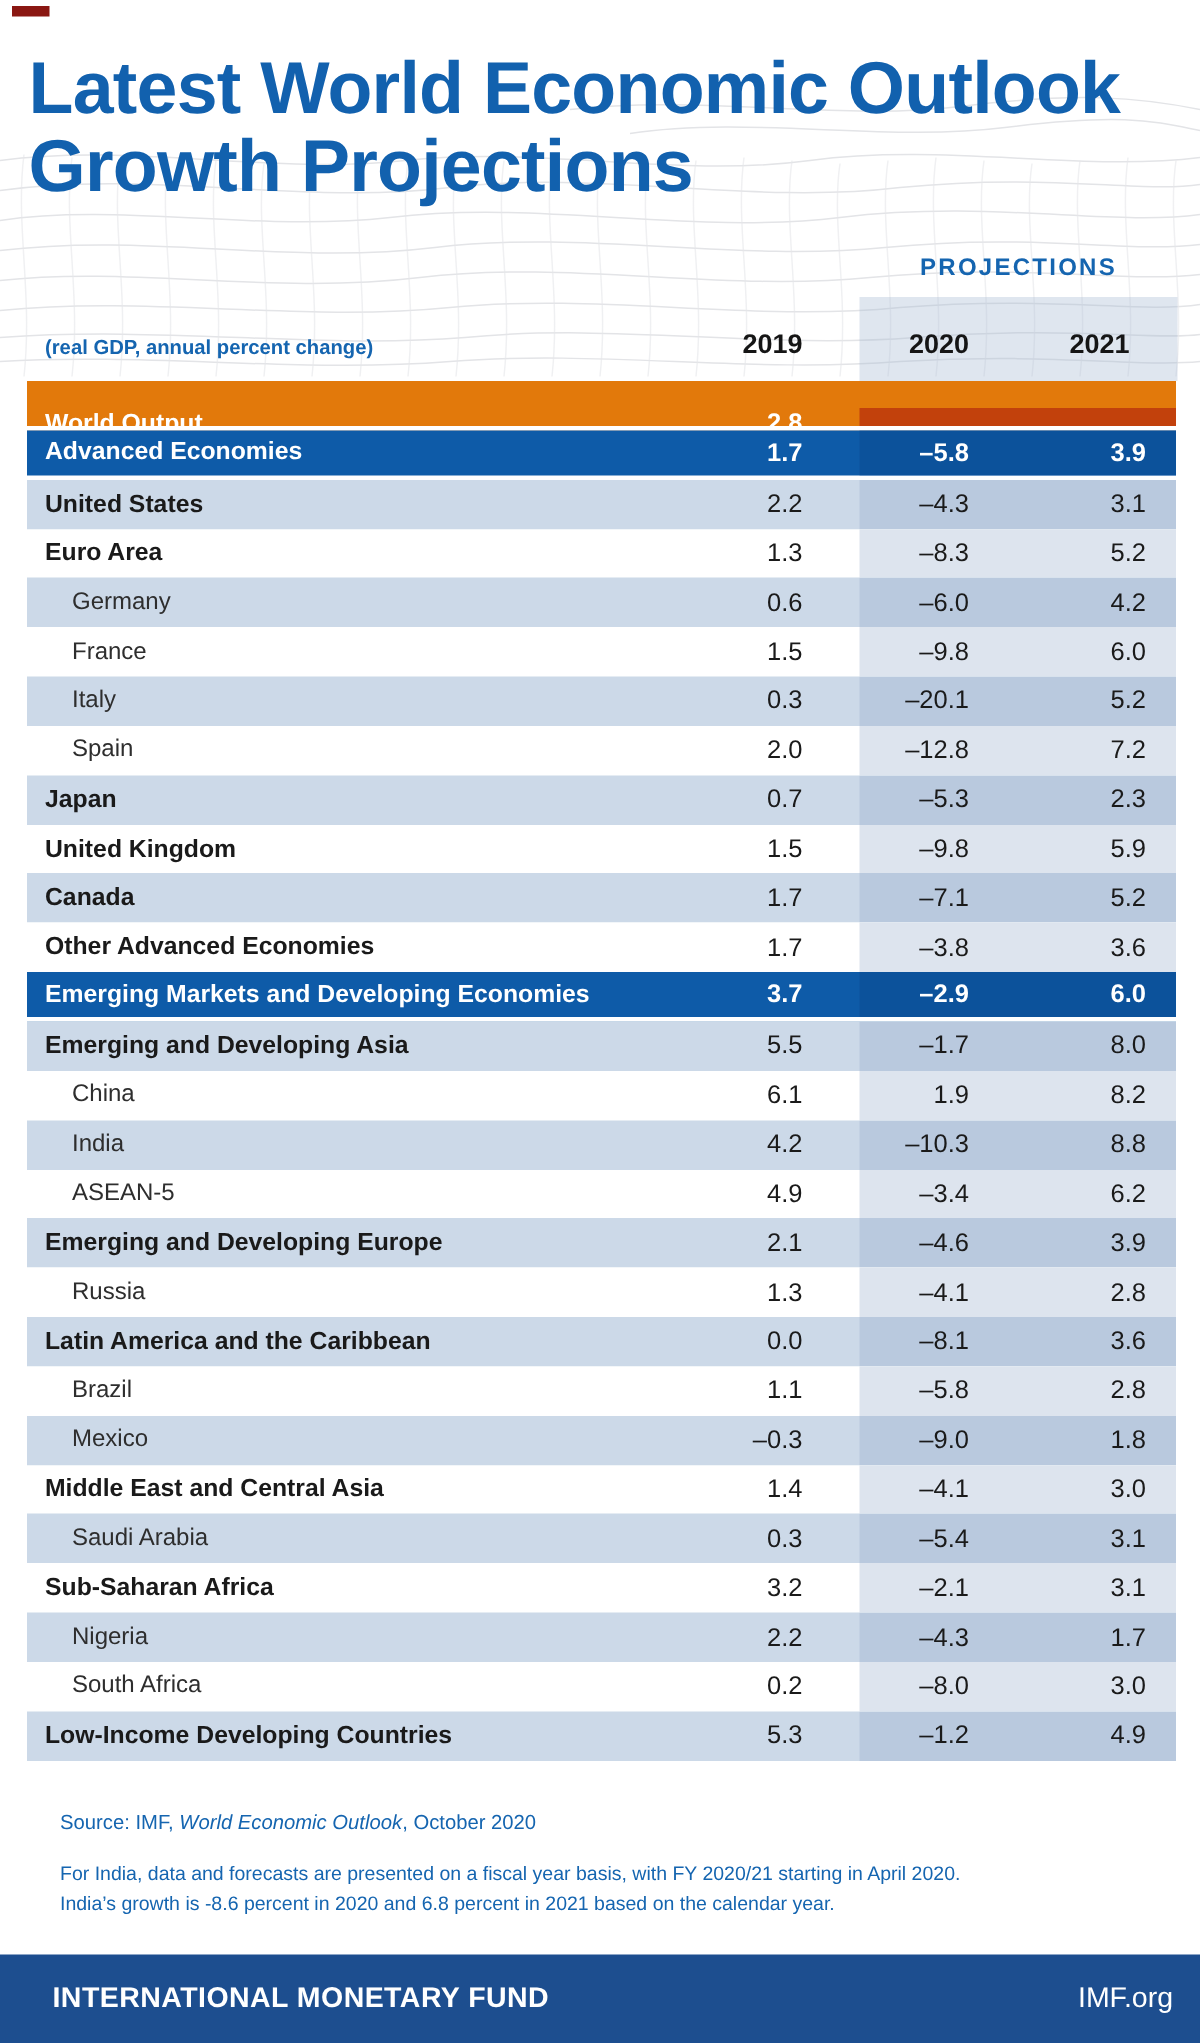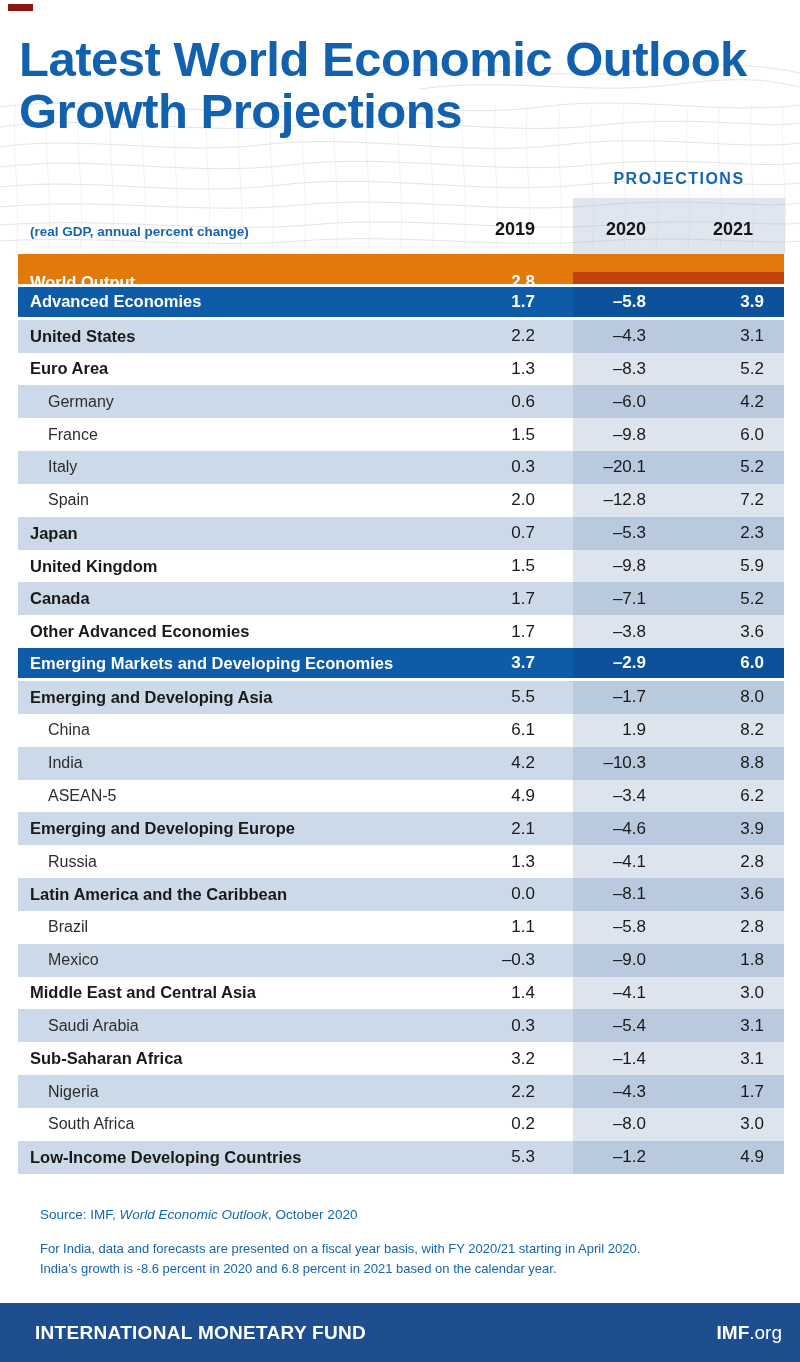--- a/index.html
+++ b/index.html
@@ -51,21 +51,21 @@
   .t-row { overflow:hidden; }
   .source-line { position:absolute; left:40px; top:1207px; font-size:13.5px; color:#1565b0; }
   .source-line .it { font-style:italic; }
   .india-note { position:absolute; left:40px; top:1239px; width:730px; font-size:13px; line-height:20px; color:#1565b0; }
   .footer-bar {
     position:absolute; left:0; top:1303px; width:800px; height:59px; background:#1d4e8f;
     display:flex; align-items:center; justify-content:space-between; padding:0 18px 0 35px;gap:29px;
   }
   .org-name { color:#ffffff; font-weight:bold; font-size:19px; letter-spacing:0.3px; }
   .site { color:#ffffff; font-size:19px; }
-  .site .b { font-weight:bold; }
+  .site .b { font-weight:normal; }
 </style>
 </head>
 <body>
 
 <div class="page">
 
   <div class="red-mark"></div>
 
   <svg class="mesh" viewBox="0 0 800 200" xmlns="http://www.w3.org/2000/svg" aria-hidden="true">
     <g fill="none" stroke="#e3e4e7" stroke-width="1">
@@ -265,21 +265,21 @@
     </div>
       <div class="t-row cols-grid shade-alt indent">
       <div class="c-label">Saudi Arabia</div>
       <div class="c-val v1">0.3</div>
       <div class="c-val v2">–5.4</div>
       <div class="c-val v3">3.1</div>
     </div>
       <div class="t-row cols-grid shade-white region">
       <div class="c-label">Sub-Saharan Africa</div>
       <div class="c-val v1">3.2</div>
-      <div class="c-val v2">–1.4</div>
+      <div class="c-val v2">–2.1</div>
       <div class="c-val v3">3.1</div>
     </div>
       <div class="t-row cols-grid shade-alt indent">
       <div class="c-label">Nigeria</div>
       <div class="c-val v1">2.2</div>
       <div class="c-val v2">–4.3</div>
       <div class="c-val v3">1.7</div>
     </div>
       <div class="t-row cols-grid shade-white indent">
       <div class="c-label">South Africa</div>

